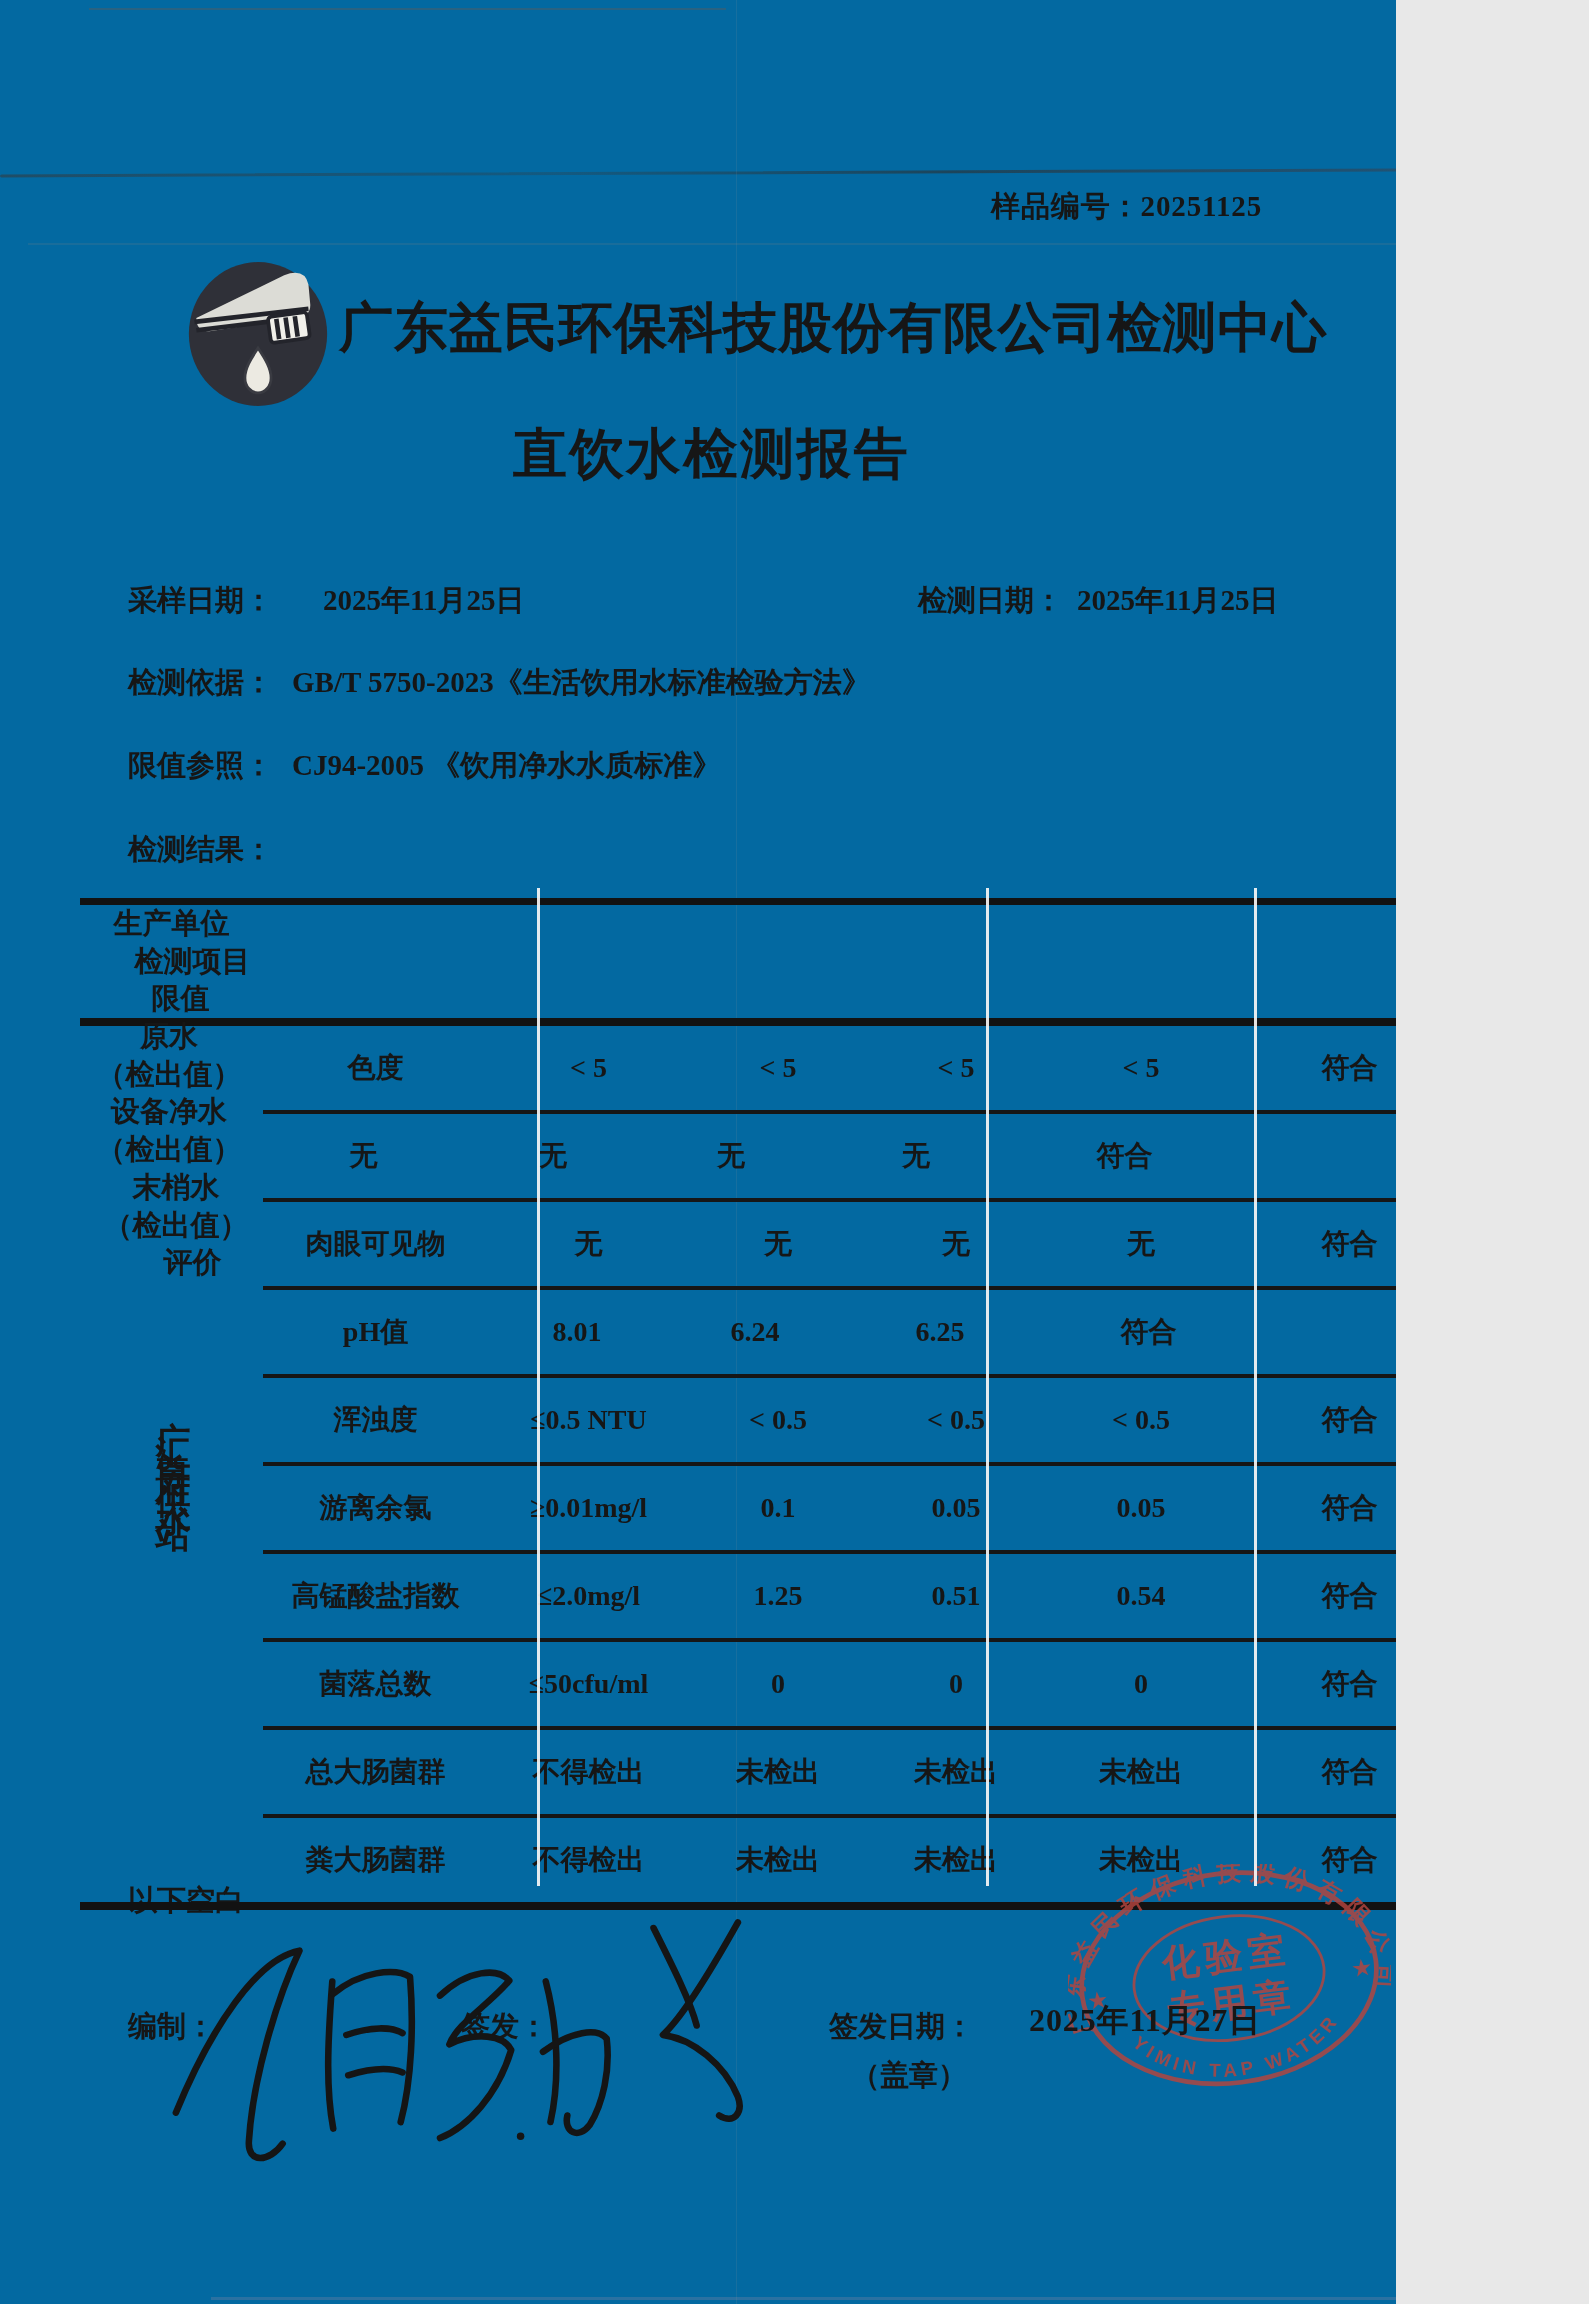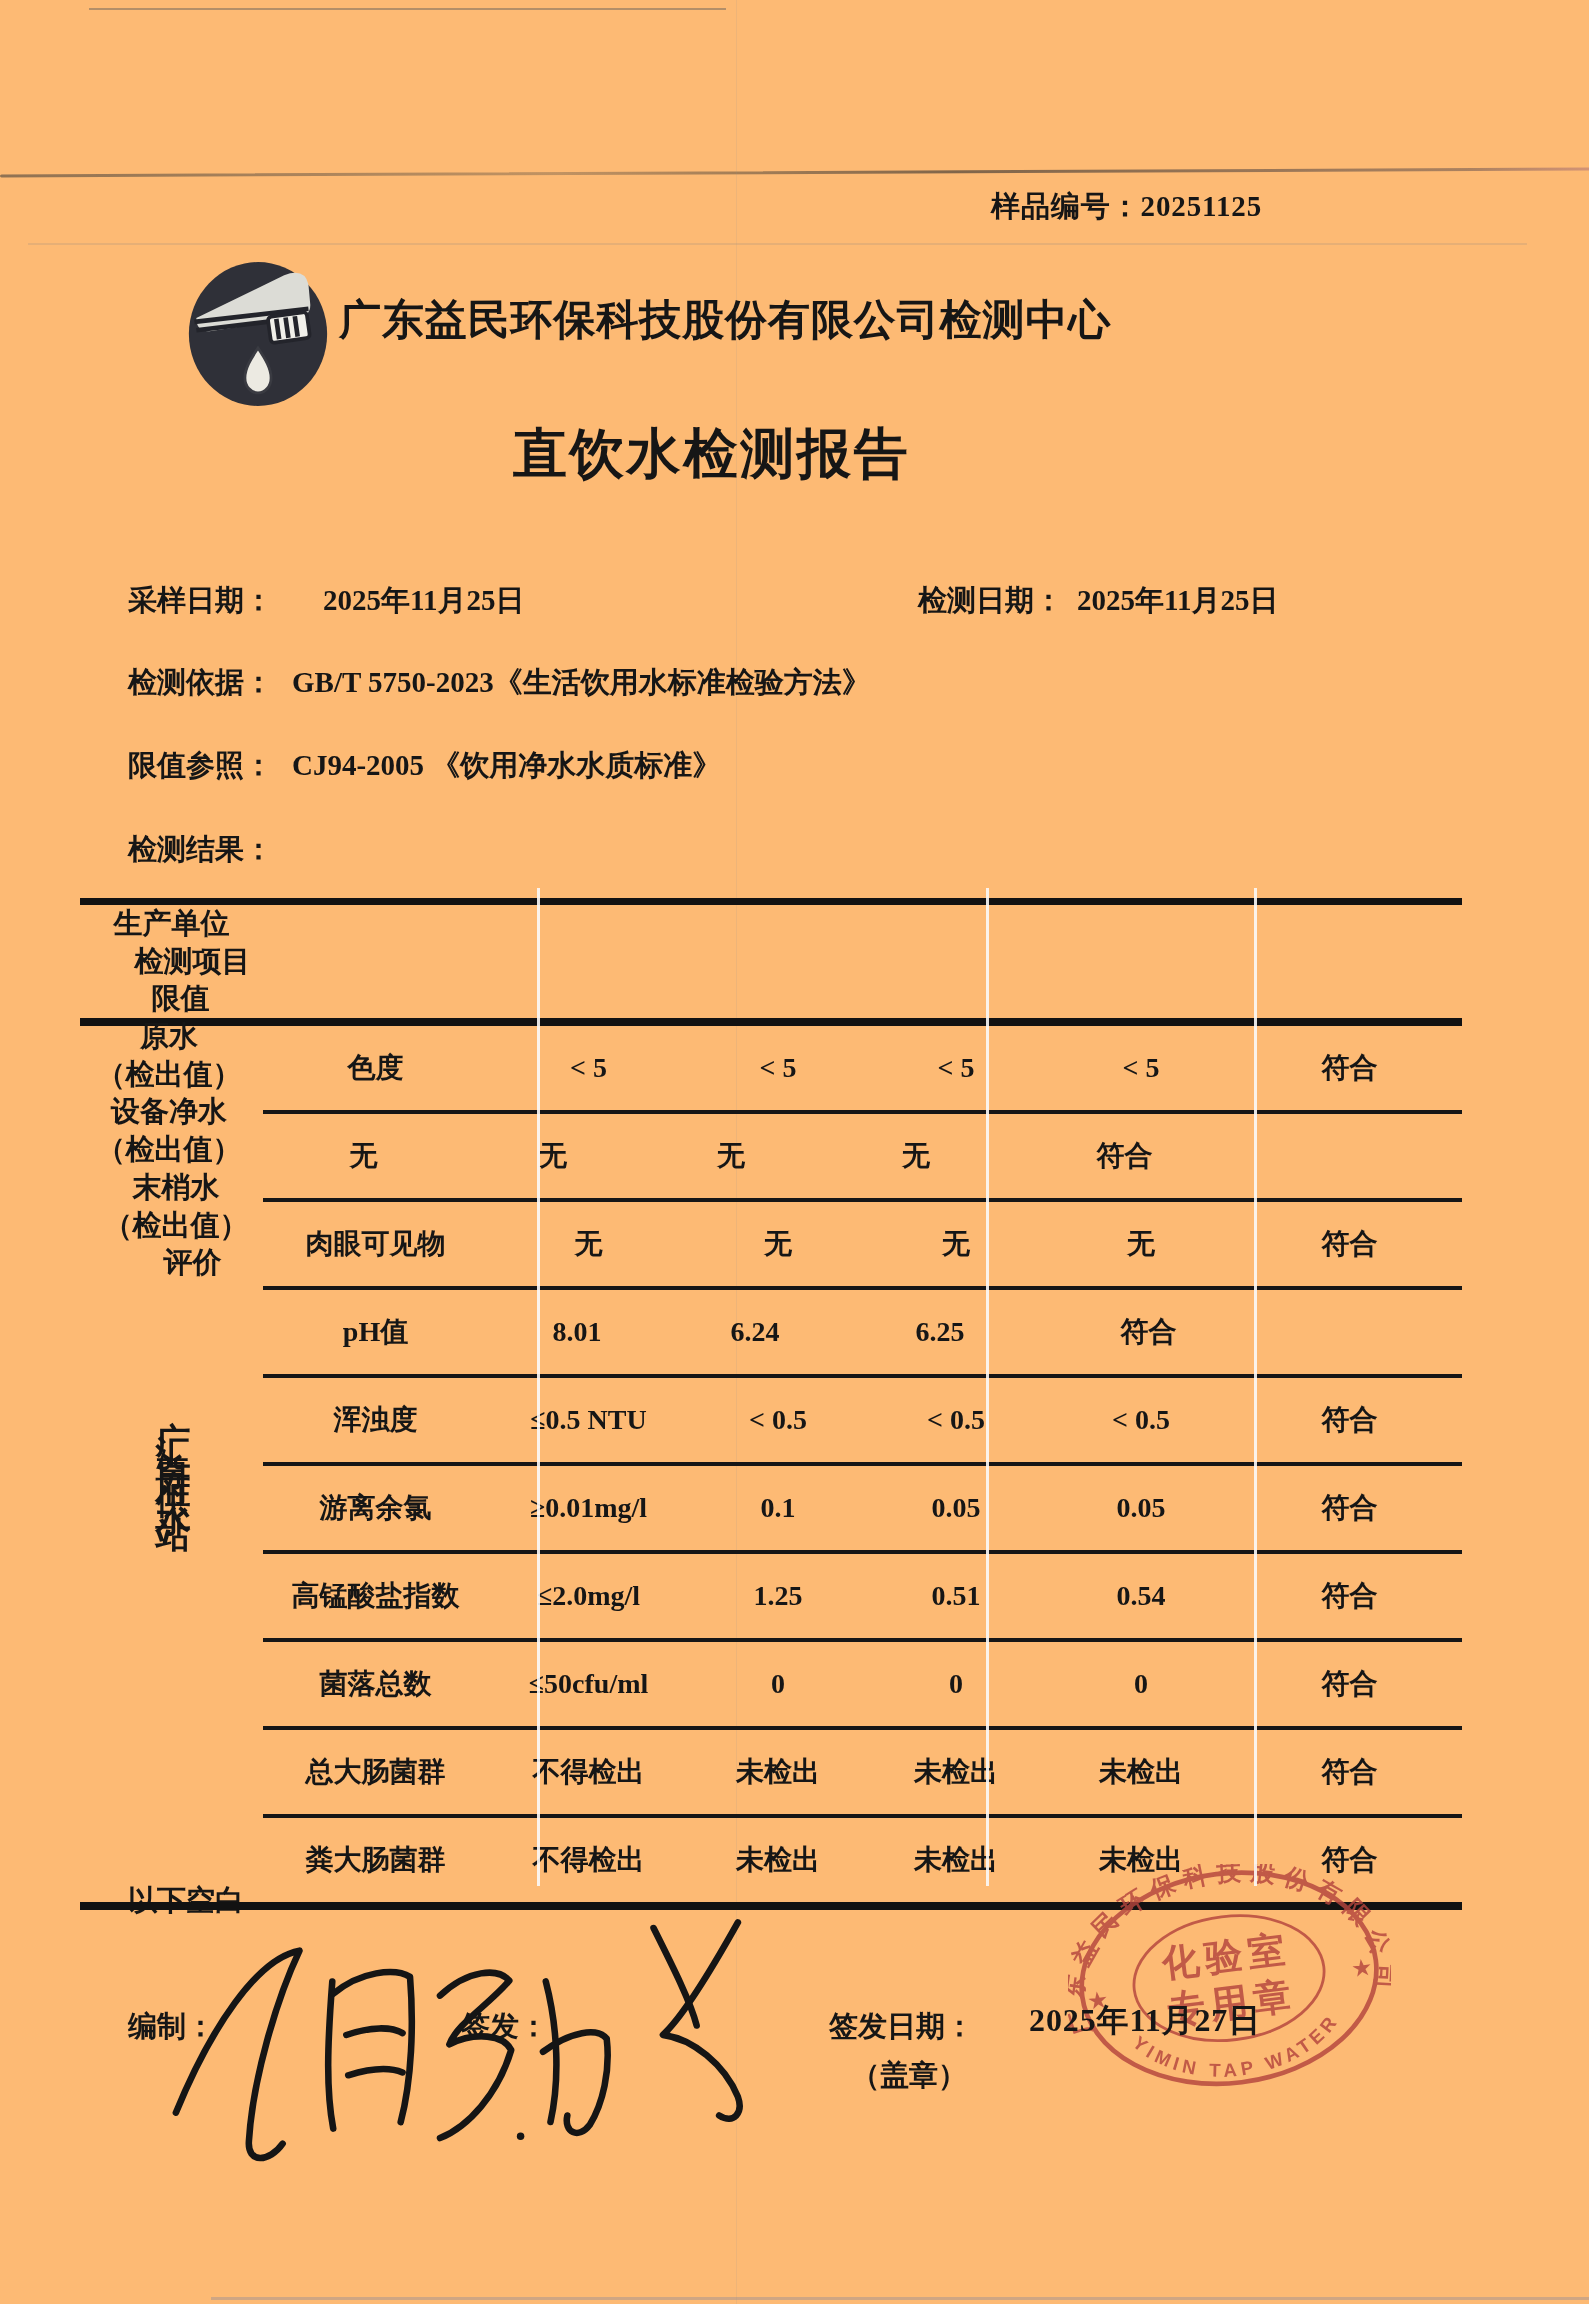--- a/index.html
+++ b/index.html
@@ -1,34 +1,34 @@
 <!DOCTYPE html>
 <html style="font-size:15px"><head>
 <meta charset="utf-8">
 <style>
   html,body{margin:0;padding:0;background:#e8e8e8;}
   .page{
-    position:relative;width:1589px;height:2305px;background:#fdba74;
+    position:relative;width:1396px;height:2305px;background:#0369a1;
     overflow:hidden;font-family:"Liberation Serif","DejaVu Serif",serif;color:#161616;
   }
   .abs{position:absolute;}
   
   .artifact{position:absolute;pointer-events:none;}
   .line-topleft{left:89px;top:8.4px;width:637px;height:1.9px;background:rgba(90,90,90,.45);}
   .line-wavy{left:0;top:171px;width:1593px;height:2.8px;
     background:linear-gradient(90deg,rgba(55,55,55,.55),rgba(55,55,55,.3) 35%,rgba(45,45,45,.6) 60%,rgba(70,60,70,.45) 92%,rgba(120,60,120,.3));
     border-radius:1.9px;transform:rotate(-.25deg);}
   .line-faint2{left:28px;top:243px;width:1499px;height:1.9px;background:rgba(130,130,130,.18);}
   .line-bottom{left:211px;top:2297px;width:1378px;height:2.8px;background:rgba(120,130,160,.35);}
   .fold{top:888px;height:998px;width:2.8px;background:rgba(251,250,248,.9);z-index:5;}
   .fold-light{top:0;height:2305px;width:0.9px;background:rgba(150,150,150,.14);}
   
   .sample-no{left:991px;top:187px;font-size:29px;font-weight:700;letter-spacing:0.9px;}
   .logo{left:187px;top:260px;width:142px;height:148px;}
-  .company{left:339px;top:292px;font-size:42px;font-weight:700;letter-spacing:0.9px;}
+  .company{left:339px;top:292px;font-size:54px;font-weight:700;letter-spacing:0.9px;}
   .title{left:513px;top:418px;font-size:54px;font-weight:700;letter-spacing:2.8px;}
   
   .meta{font-size:29px;font-weight:700;white-space:nowrap;}
   
   .report-table{position:absolute;left:80px;top:898px;width:1382px;
     border-top:7.5px solid #121212;border-bottom:8.4px solid #121212;z-index:2;}
   .thead{display:flex;height:113px;border-bottom:8.4px solid #121212;flex-direction:column;}
   .th{display:flex;align-items:center;justify-content:center;text-align:center;
     font-size:29px;font-weight:700;white-space:pre-line;line-height:1.3;}
   .w1{width:183px}.w2{width:225px}.w3{width:201px}.w4{width:178px}

